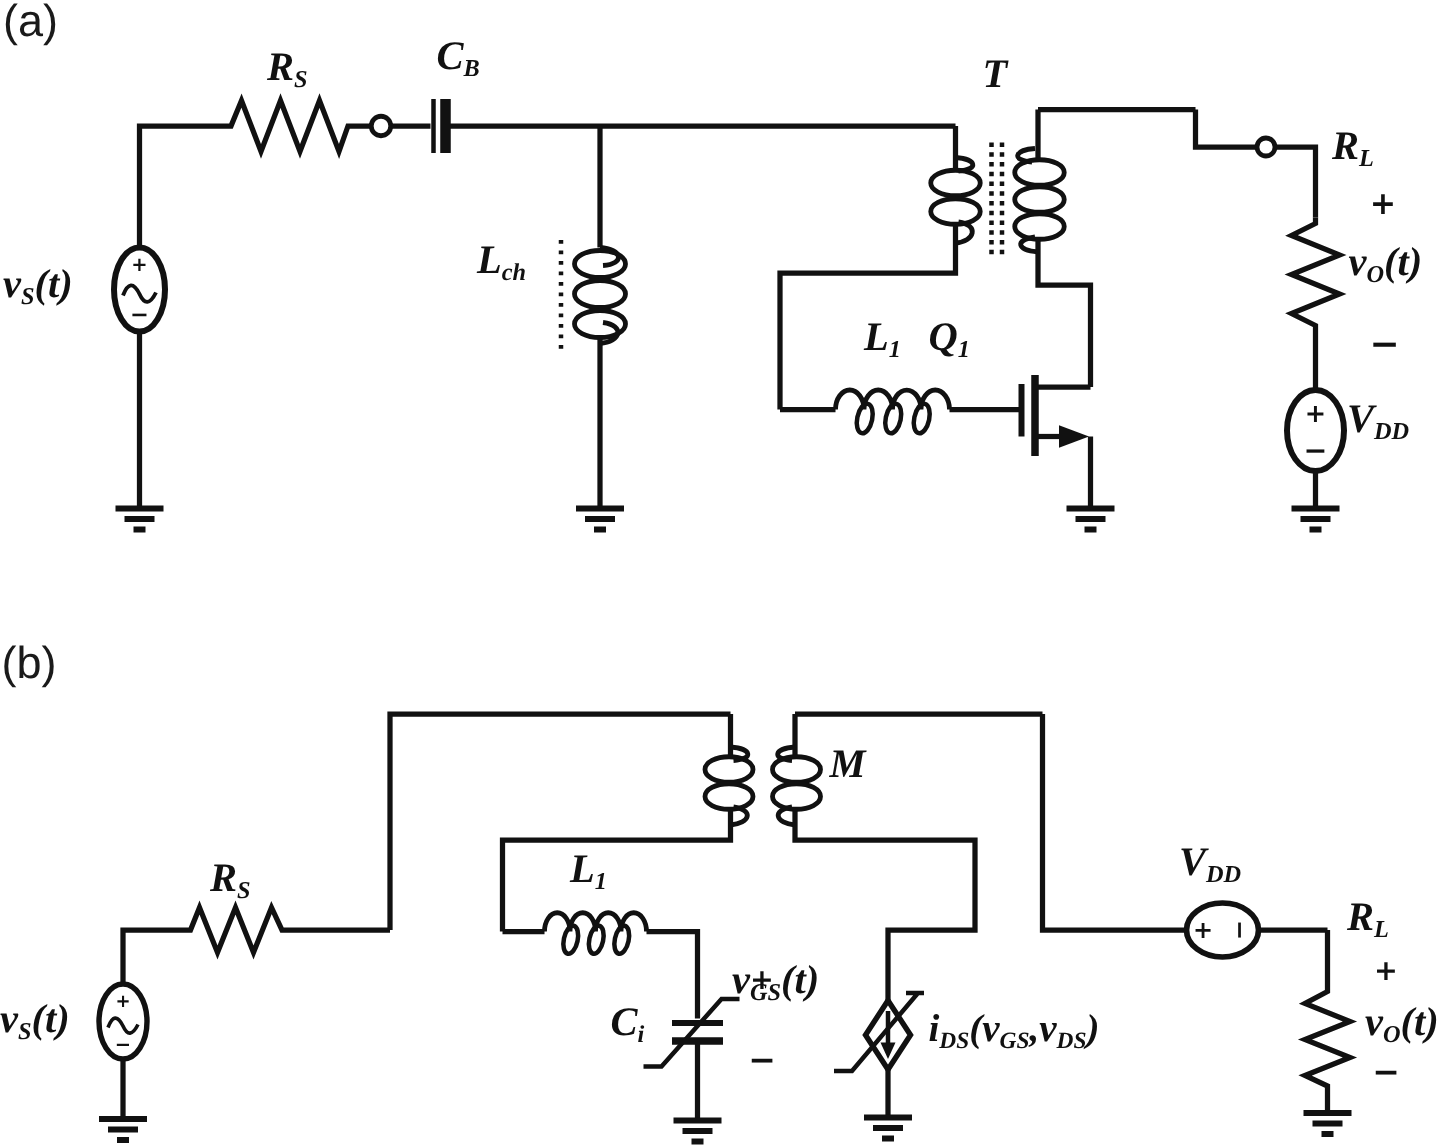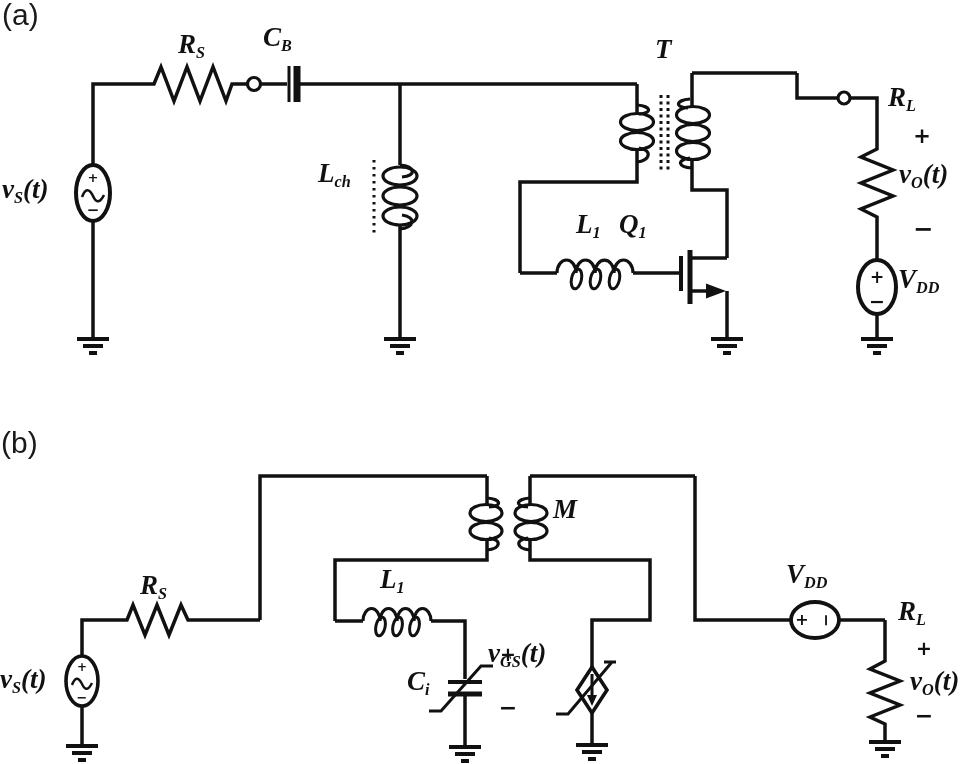--- a/index.html
+++ b/index.html
@@ -183,21 +183,21 @@
   </g>
 </svg>
 
 <span class="panel" style="left:2px;top:0px">(a)</span>
 
 <span class="lbl" style="left:2px;top:176px"><span>v</span><sub>S</sub><span>(t)</span></span>
 <span class="mark" style="left:93px;top:177px;font-size:13px">+</span>
 <span class="mark" style="left:93px;top:210px;font-size:15px">−</span>
 
 <span class="lbl" style="left:178px;top:31px"><span>R</span><sub>S</sub></span>
-<span class="lbl" style="left:263px;top:24px"><span>C</span><sub>B</sub></span>
+<span class="lbl" style="left:291px;top:24px"><span>C</span><sub>B</sub></span>
 <span class="lbl" style="left:318px;top:160px"><span>L</span><sub>ch</sub></span>
 <span class="lbl" style="left:655px;top:36px">T</span>
 <span class="lbl" style="left:576px;top:211px"><span>L</span><sub>1</sub></span>
 <span class="lbl" style="left:619px;top:211px"><span>Q</span><sub>1</sub></span>
 
 <span class="lbl" style="left:888px;top:84px"><span>R</span><sub>L</sub></span>
 <span class="mark" style="left:922px;top:136px;font-size:21px">+</span>
 <span class="lbl" style="left:899px;top:161px"><span>v</span><sub>O</sub><span>(t)</span></span>
 <span class="mark" style="left:923px;top:229px;font-size:24px">−</span>
 <span class="lbl" style="left:898px;top:266px"><span>V</span><sub>DD</sub></span>
@@ -212,20 +212,21 @@
 
 <span class="lbl" style="left:140px;top:572px"><span>R</span><sub>S</sub></span>
 <span class="lbl" style="left:553px;top:496px">M</span>
 <span class="lbl" style="left:380px;top:566px"><span>L</span><sub>1</sub></span>
 <span class="lbl" style="left:407px;top:668px"><span>C</span><sub>i</sub></span>
 
 <span class="mark" style="left:508px;top:654px;font-size:19px">+</span>
 <span class="lbl" style="left:488px;top:640px"><span>v</span><sub>GS</sub><span>(t)</span></span>
 <span class="mark" style="left:508px;top:708px;font-size:22px">−</span>
 
+<span class="lbl" style="left:619px;top:673px;font-size:26px"><span>i</span><sub>DS</sub><span>(</span><span>v</span><sub>GS</sub><span>,</span><span>v</span><sub>DS</sub><span>)</span></span>
 
 <span class="lbl" style="left:786px;top:561px"><span>V</span><sub>DD</sub></span>
 <span class="mark" style="left:802px;top:620px;font-size:16px">+</span>
 <span class="mark rot90" style="left:826px;top:620px;font-size:16px">−</span>
 
 <span class="lbl" style="left:898px;top:598px"><span>R</span><sub>L</sub></span>
 <span class="mark" style="left:924px;top:648px;font-size:19px">+</span>
 <span class="lbl" style="left:910px;top:668px"><span>v</span><sub>O</sub><span>(t)</span></span>
 <span class="mark" style="left:924px;top:716px;font-size:22px">−</span>
 

